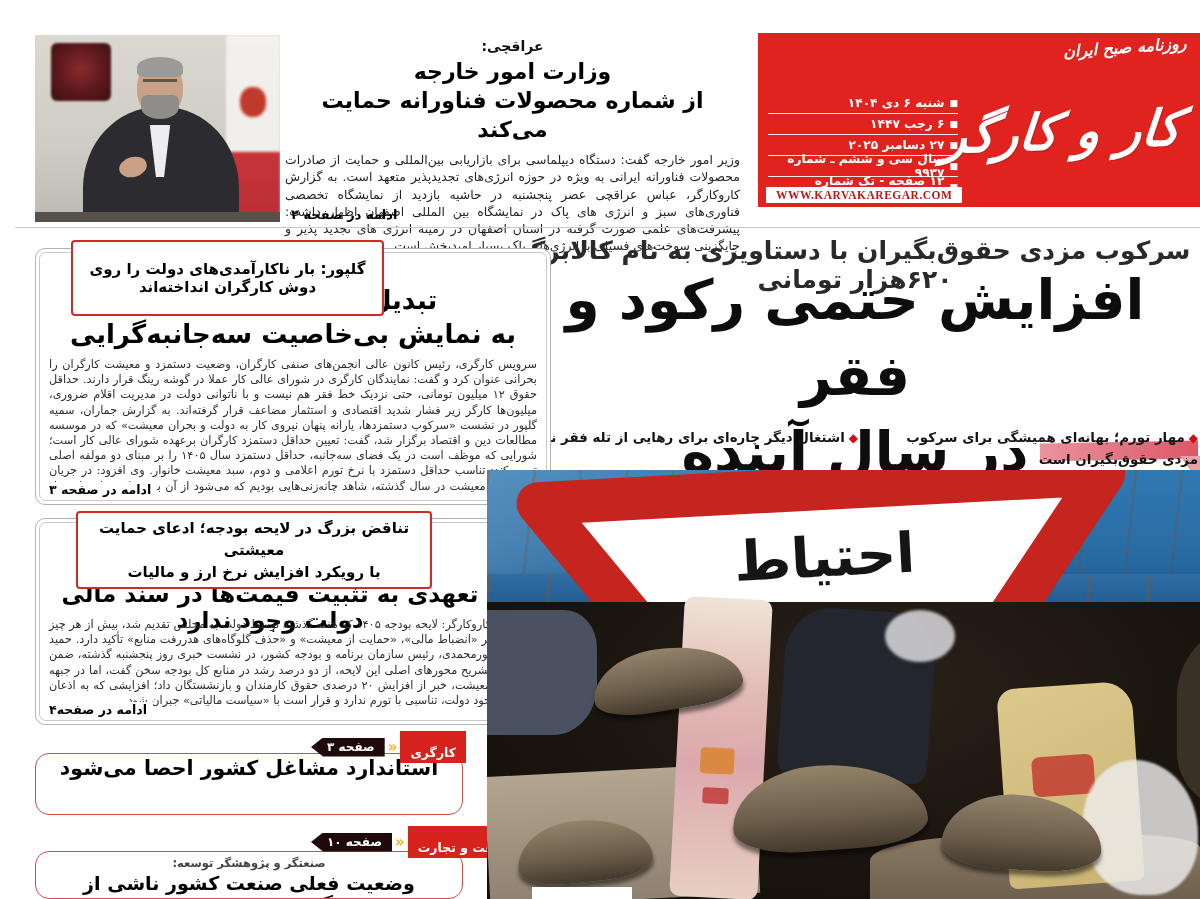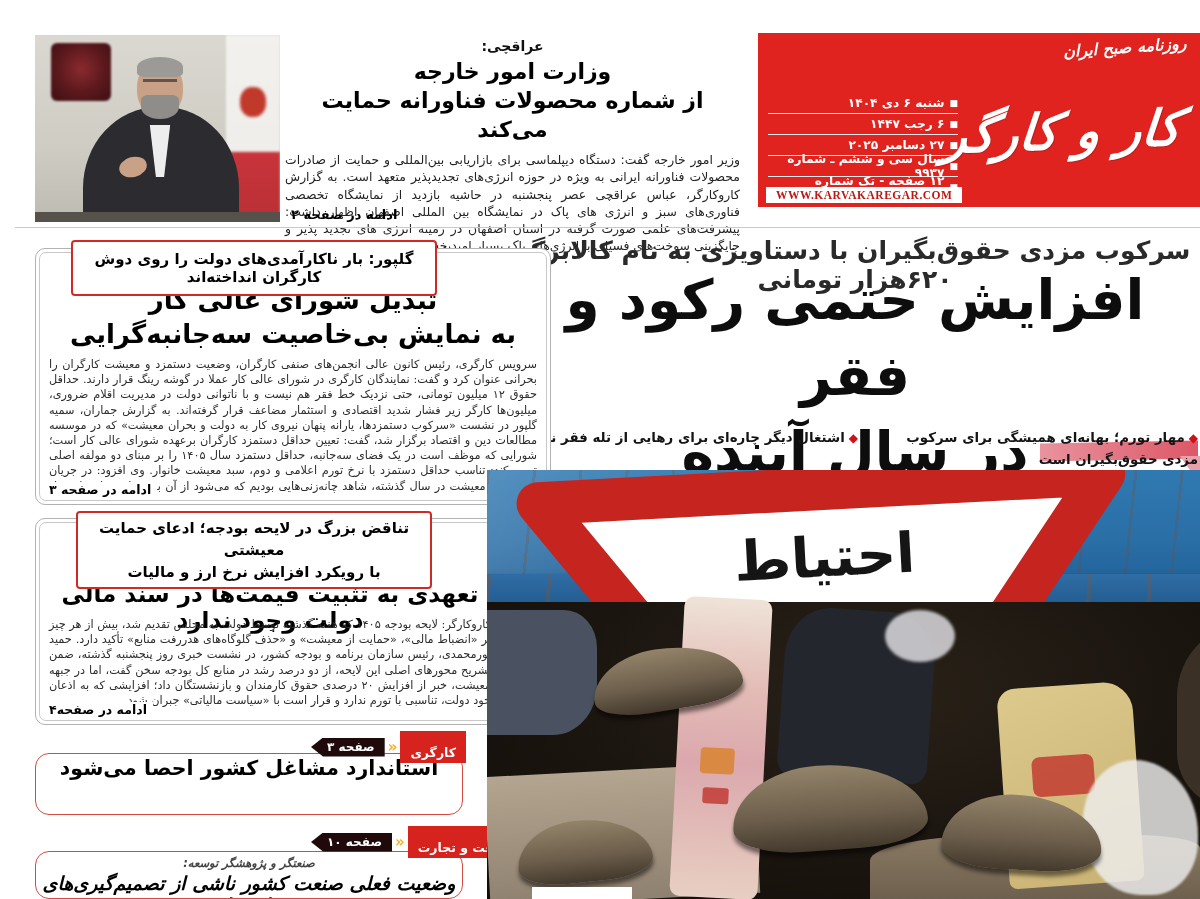--- a/index.html
+++ b/index.html
@@ -79,21 +79,21 @@
                font-weight:bold; color:#111; }
   .wrap-note .w1 { font-size:13px; line-height:16px; }
   .wrap-note .w2 { font-size:12.5px; line-height:15px; }
 
   
   .frame { position:absolute; border:1px solid #b2b2b2; border-radius:10px; background:#fff; overflow:hidden; }
   .frame::before { content:""; position:absolute; inset:3px; border:1px solid #c8c8c8; border-radius:7px; pointer-events:none; }
   .kbox { position:absolute; background:#fff; border:2px solid #cf2b24; border-radius:4px;
           text-align:center; font-weight:900; color:#000; z-index:3; }
   .frame1 { left:35px; top:248px; width:516px; height:257px; }
-  .kbox1 { left:71px; top:240px; width:366px; font-size:15px; padding:8px 8px; }
+  .kbox1 { left:71px; top:240px; width:313px; font-size:15px; padding:18px 8px; }
   .f-h2 { position:absolute; left:0; right:0; text-align:center; font-weight:900; color:#000; }
   .f1-h { top:34px; font-size:26px; line-height:34px; }
   .f-body { position:absolute; left:13px; right:13px; font-size:11.3px; line-height:15.2px;
             text-align:justify; color:#2c2c2c; }
   .f1-body { top:108px; }
   .f-cont { position:absolute; left:13px; bottom:7px; font-size:12.5px; font-weight:bold; color:#000; background:#fff; padding-right:6px; }
   .frame2 { left:35px; top:518px; width:470px; height:207px; }
   .kbox2 { left:76px; top:511px; width:356px; font-size:15px; line-height:22px; padding:4px 8px; }
   .f2-h { top:62px; font-size:23px; }
   .f2-body { top:98px; }
@@ -102,21 +102,21 @@
   .sec1 { left:311px; top:731px; }
   .sec2 { left:311px; top:826px; }
   .sec-cat { background:#d6231e; color:#fff; font-size:12.5px; font-weight:bold; padding:14px 10px 3px; }
   .sec-chev { color:#f3b229; font-size:15px; font-weight:900; margin:0 3px; }
   .sec-page { background:#20090b; color:#fff; font-size:12px; font-weight:bold;
               padding:2px 10px 3px 16px; clip-path:polygon(0 50%,12px 0,100% 0,100% 100%,12px 100%); }
 
   .rbox { position:absolute; left:35px; width:428px; border:1.5px solid #d64a42; border-radius:14px;
           background:#fff; text-align:center; overflow:hidden; }
   .rbox1 { top:753px; height:62px; }
-  .rbox2 { top:851px; height:48px;font-style:italic; }
+  .rbox2 { top:851px; height:48px; }
   .r-kick { margin-top:6px; font-size:12px; color:#444; font-weight:bold; }
   .r-h { font-size:20.5px; font-weight:900; color:#000; margin-top:2px; letter-spacing:-.3px; }
   .rbox2 .r-kick { margin-top:4px; font-size:11.5px; }
   .rbox2 .r-h { font-size:19px; }
 
   
   .photoB { position:absolute; left:487px; top:470px; width:713px; height:429px; overflow:hidden;
             background:#1c1712; }
   .ph-blue { position:absolute; left:0; top:0; width:100%; height:132px;
              background:

